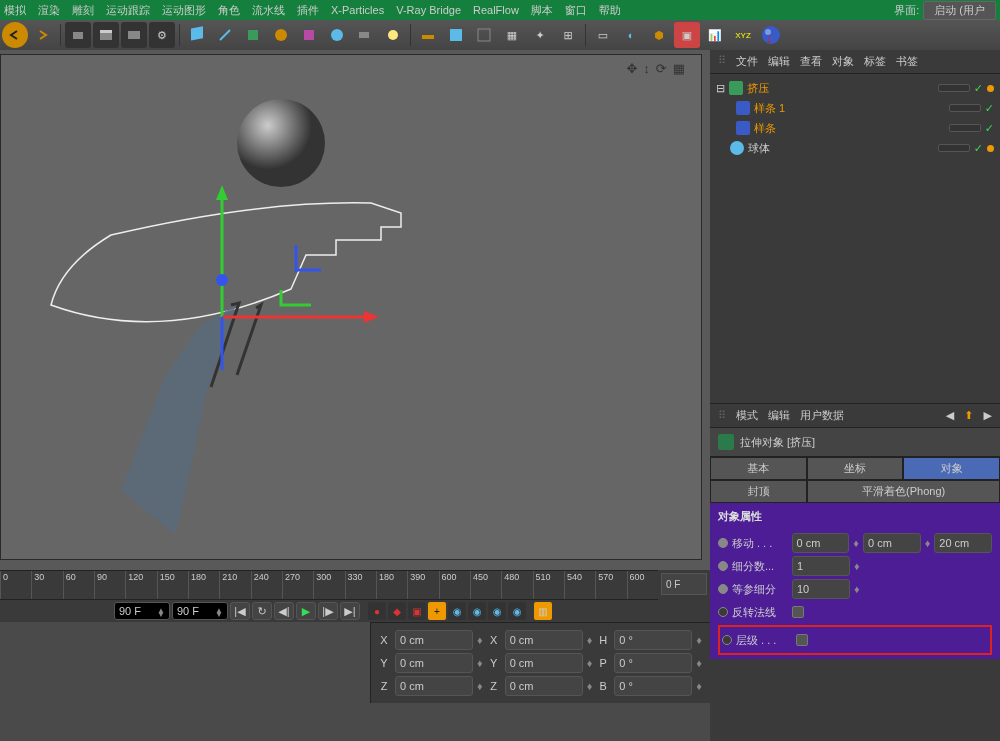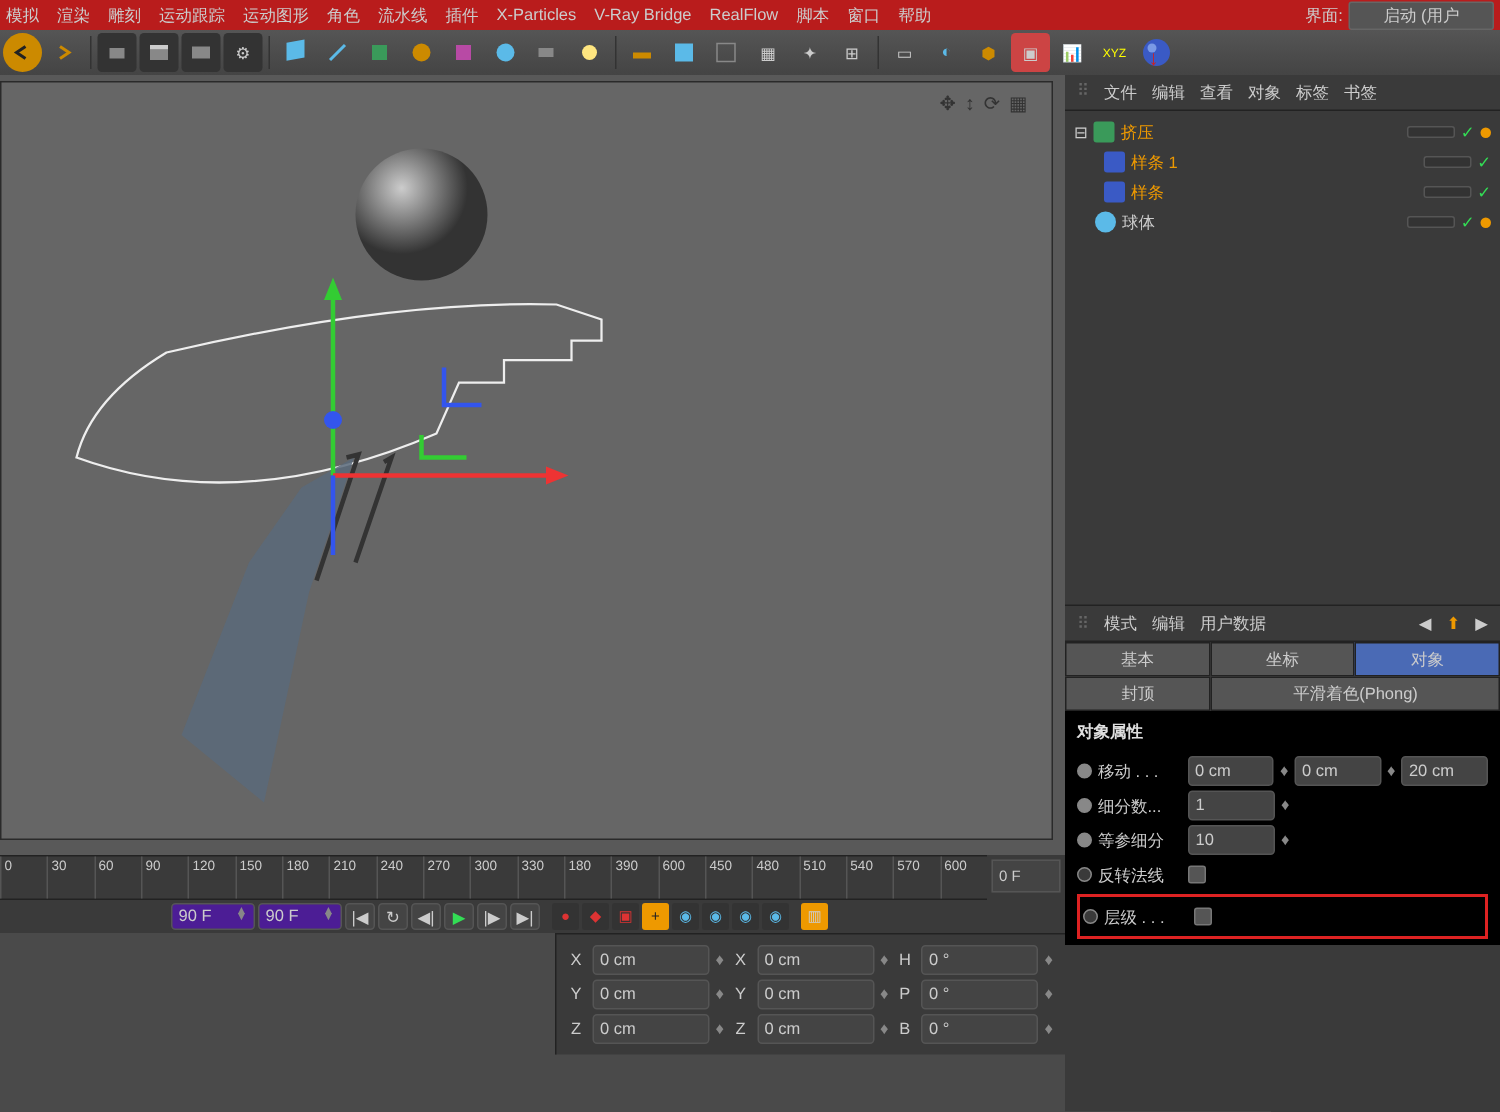--- a/index.html
+++ b/index.html
@@ -1,37 +1,37 @@
 <!DOCTYPE html>
 <html><head>
 <meta charset="utf-8">
 <style>
 * { margin:0; padding:0; box-sizing:border-box; font-family:"Microsoft YaHei",Arial,sans-serif; font-size:11px; color:#ccc; }
 body { background:#4a4a4a; width:1000px; height:741px; overflow:hidden; }
-.topmenu { display:flex; align-items:center; height:20px; background:#b91c1c; padding:0 4px; gap:12px; }
+.topmenu { display:flex; align-items:center; height:20px; background:#15803d; padding:0 4px; gap:12px; }
 .topmenu span { white-space:nowrap; cursor:pointer; }
 .spacer { flex:1; }
 .interface-label { display:flex; align-items:center; gap:4px; }
-.dropdown { background:#555; border:1px solid #666; padding:1px 22px; border-radius:2px; }
+.dropdown { background:#555; border:1px solid #666; padding:1px 10px; border-radius:2px; }
 .toolbar { height:30px; background:linear-gradient(#555,#444); display:flex; align-items:center; padding:2px; gap:2px; }
 .tb-icon { width:26px; height:26px; border-radius:3px; display:flex; align-items:center; justify-content:center; cursor:pointer; }
 .tb-sep { width:1px; height:22px; background:#333; margin:0 2px; }
 .main-area { display:flex; height:691px; }
 .left-col { width:710px; display:flex; flex-direction:column; }
 .right-col { width:290px; background:#3a3a3a; display:flex; flex-direction:column; }
 .viewport-wrap { position:relative; height:520px; background:#595959; }
 .viewport { position:absolute; top:4px; left:0; right:8px; bottom:10px; background:#666; border:1px solid #2a2a2a; }
 .vp-icons { position:absolute; top:6px; right:16px; display:flex; gap:6px; }
 .vp-icons span { font-size:13px; color:#333; cursor:pointer; }
 .timeline-row { height:30px; display:flex; background:#3a3a3a; }
 .ruler { flex:1; background:#3a3a3a; position:relative; border-top:1px solid #222; border-bottom:1px solid #222; }
 .ruler-inner { display:flex; height:100%; }
 .tick { flex:1; border-left:1px solid #555; font-size:9px; padding:1px 2px; position:relative; }
 .controls-row { height:22px; display:flex; align-items:center; gap:2px; padding:2px; background:#3a3a3a; }
-.num-field { background:#4c1d95; border:1px solid #555; border-radius:3px; padding:2px 4px; width:56px; height:18px; display:flex; align-items:flex-start; justify-content:space-between; }
+.num-field { background:#000000; border:1px solid #555; border-radius:3px; padding:2px 4px; width:56px; height:18px; display:flex; align-items:flex-end; justify-content:space-between; }
 .num-field .spin { width:8px; color:#888; font-size:8px; line-height:4px; }
 .play-btn { width:20px; height:18px; background:#444; border:1px solid #555; border-radius:3px; display:flex; align-items:center; justify-content:center; cursor:pointer; }
 .sm-icon { width:18px; height:18px; border-radius:2px; display:flex; align-items:center; justify-content:center; cursor:pointer; font-size:10px; }
 .coord-panel { background:#3a3a3a; padding:4px 6px; border-top:1px solid #222; }
 .coord-header { display:flex; gap:60px; padding:2px 6px; color:#ccc; }
 .coord-row { display:flex; align-items:center; gap:4px; margin:3px 0; }
 .coord-label { width:14px; text-align:center; }
 .coord-input { background:#444; border:1px solid #555; border-radius:3px; padding:2px 4px; width:78px; height:20px; display:flex; align-items:center; }
 .apply-btn { background:#555; border:1px solid #666; border-radius:3px; padding:3px 18px; cursor:pointer; }
 .panel-tabs { display:flex; gap:10px; padding:4px 8px; background:#3a3a3a; border-bottom:1px solid #222; }
@@ -41,21 +41,21 @@
 .tree-icon { width:14px; height:14px; border-radius:2px; }
 .tree-dots { width:32px; background:#333; height:8px; border-radius:2px; border:1px solid #555; }
 .check { color:#3d5; font-size:11px; }
 .orange-dot { width:7px; height:7px; background:#e90; border-radius:50%; }
 .attr-header { display:flex; align-items:center; padding:4px 8px; gap:10px; background:#3a3a3a; border-bottom:1px solid #222; }
 .attr-title { display:flex; align-items:center; gap:6px; padding:6px 8px; background:#444; border-bottom:1px solid #222; }
 .attr-title .extricon { width:16px; height:16px; background:#2a7a4a; border-radius:2px; }
 .tab-row { display:flex; background:#3a3a3a; }
 .tab-btn { flex:1; text-align:center; padding:3px 0; border:1px solid #222; background:#555; cursor:pointer; }
 .tab-btn.active { background:#4a6ab5; }
-.attr-section { padding:4px 8px; background:#000000; }
+.attr-section { padding:4px 8px; background:#4c1d95; }
 .attr-section-title { font-weight:bold; color:#ddd; padding:2px 0 6px; }
 .prop-row { display:flex; align-items:center; gap:4px; margin:3px 0; height:20px; }
 .prop-dot { width:10px; height:10px; border:1px solid #888; border-radius:50%; background:#3a3a3a; }
 .prop-dot.filled { background:#888; }
 .prop-label { width:56px; white-space:nowrap; }
 .checkbox-sm { width:12px; height:12px; background:#555; border:1px solid #777; border-radius:2px; }
 .highlight-box { border:2px solid #d22; padding:1px 2px; }
 .frame-num { background:#444; border:1px solid #555; width:40px; height:16px; display:flex; align-items:center; padding:0 4px; font-size:10px; }
 </style>
 </head>
@@ -371,20 +371,24 @@
     <div class="attr-header">
       <span style="color:#666">⠿</span>
       <span>模式</span>
       <span>编辑</span>
       <span>用户数据</span>
       <div style="flex:1"></div>
       <span>◀</span>
       <span style="color:#e90">⬆</span>
       <span>▶</span>
     </div>
+    <div class="attr-title">
+      <div class="extricon"></div>
+      <span>拉伸对象 [挤压]</span>
+    </div>
     <div class="tab-row">
       <div class="tab-btn">基本</div>
       <div class="tab-btn">坐标</div>
       <div class="tab-btn active">对象</div>
     </div>
     <div class="tab-row">
       <div class="tab-btn">封顶</div>
       <div class="tab-btn" style="flex:2">平滑着色(Phong)</div>
     </div>
     <div class="attr-section">

